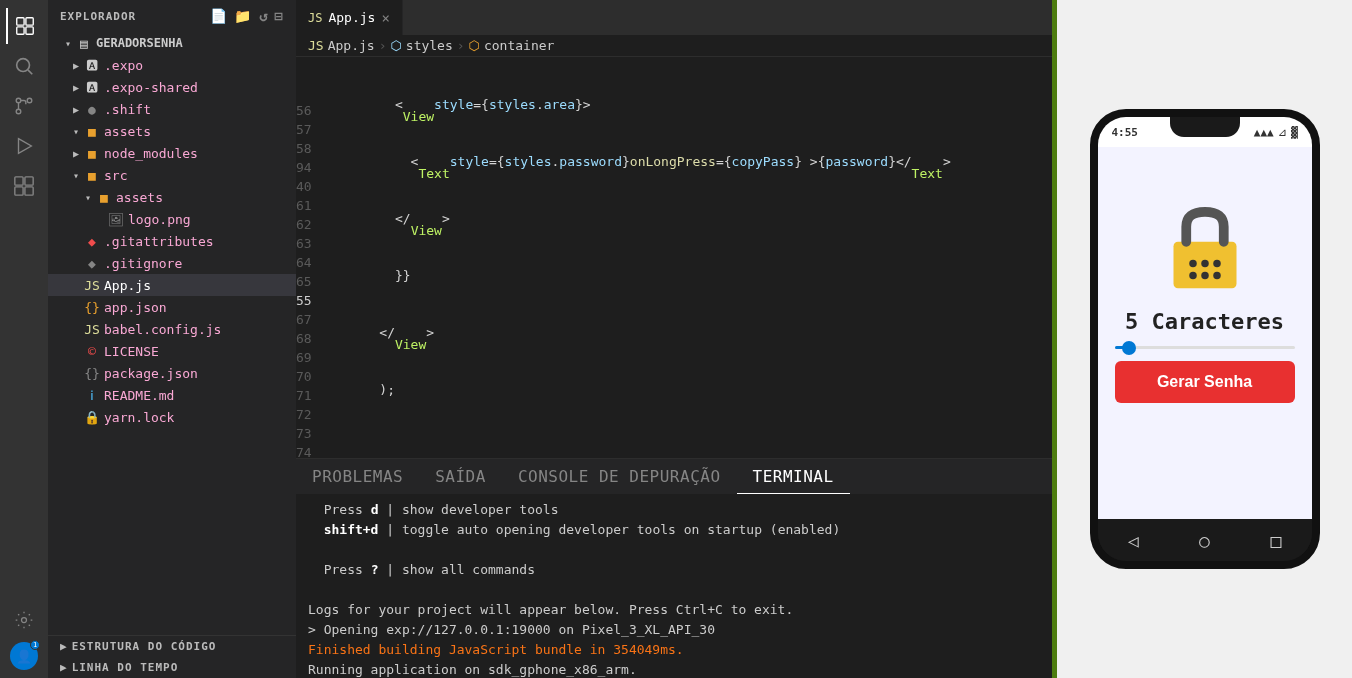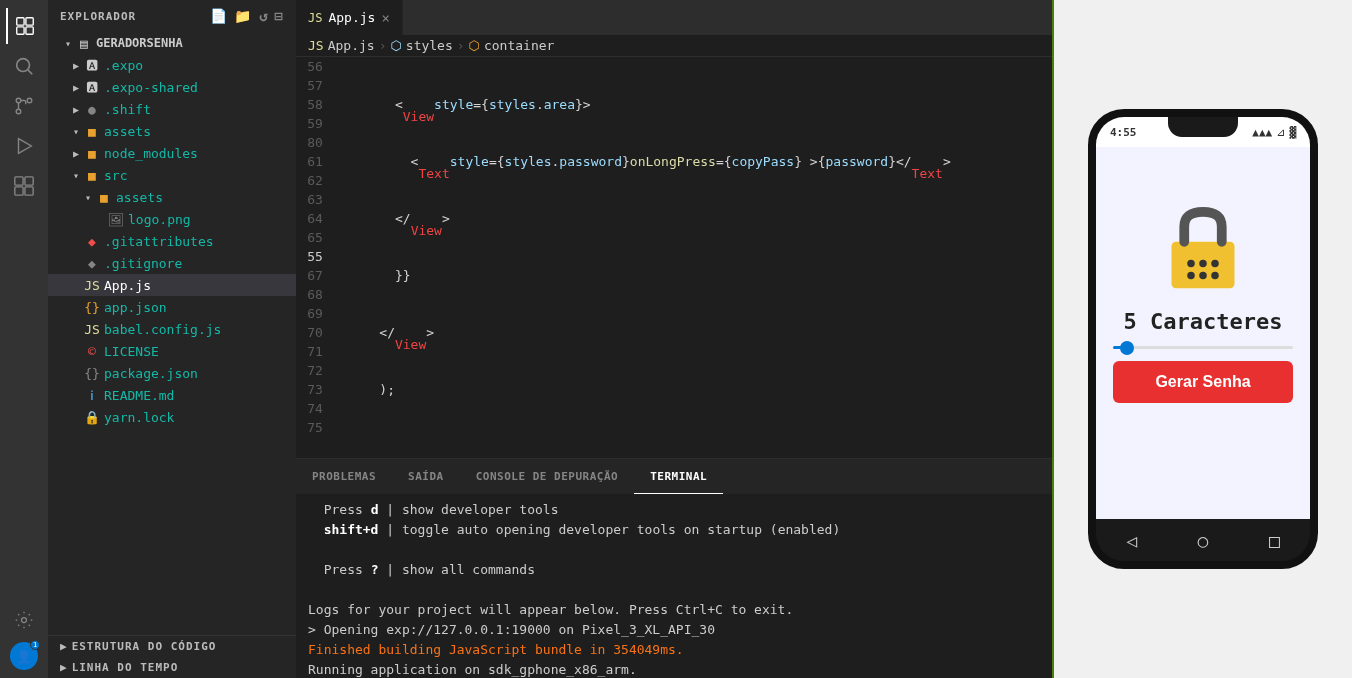--- a/index.html
+++ b/index.html
@@ -127,21 +127,21 @@
     }
     .tree-item .file-icon {
       margin-right: 4px;
       font-size: 13px;
       width: 16px;
       display: inline-flex;
       align-items: center;
       justify-content: center;
     }
     .tree-item .label {
-      color: #14b8a6;
+      color: #f9a8d4;
       font-size: 13px;
     }
     .color-blue { color: #4fc1ff; }
     .color-red { color: #f14c4c; }
     .color-teal { color: #4ec9b0; }
     .color-gray { color: #858585; }
     .color-light { color: #c8c8c8; }
 
     
     .sidebar-section {
@@ -228,40 +228,41 @@
       overflow: auto;
       display: flex;
     }
     .line-numbers {
       width: 48px;
       background: #1e1e1e;
       color: #5a5a5a;
       font-size: 13px;
       line-height: 19px;
       padding-top: 0;
-      text-align: center;
+      text-align: left;
       padding-right: 10px;
       user-select: none;
       flex-shrink: 0;
+      margin-top: 44px;
     }
     .code-lines {
       flex: 1;
       font-size: 13px;
       line-height: 19px;
       color: #d4d4d4;
       padding-left: 4px;
       white-space: pre;
     }
     .code-line {
       height: 19px;
       display: flex;
       align-items: center;
     }
     
-    .s-tag { color: #ef4444; margin-top: 24px; }
+    .s-tag { color: #bef264; margin-top: 24px; }
     .s-var { color: #9cdcfe; }
     .s-punct { color: #d4d4d4; }
     .s-prop { color: #9cdcfe; }
 
     
     .terminal-panel {
       height: 220px;
       background: #1e1e1e;
       border-top: 1px solid #2d2d2d;
       display: flex;
@@ -274,26 +275,25 @@
       background: #252526;
       height: 35px;
       gap: 0;
       flex-shrink: 0;
     }
     .panel-tab {
       padding: 0 16px;
       height: 35px;
       display: flex;
       align-items: center;
-      font-size: 11px;
+      font-size: 16px;
       cursor: pointer;
       color: #858585;
       text-transform: uppercase;
       letter-spacing: 0.5px;
-      font-weight: bold;
     }
     .panel-tab.active {
       color: #fff;
       border-bottom: 1px solid #fff;
     }
     .terminal-content {
       flex: 1;
       padding: 6px 12px;
       font-size: 13px;
       line-height: 20px;
@@ -306,21 +306,21 @@
     .terminal-content .green { color: #f97316; }
 
     
     .phone-container {
       width: 300px;
       background: #f0f0f0;
       display: flex;
       align-items: center;
       justify-content: center;
       flex-shrink: 0;
-      border-left: 2px solid #4d7c0f;
+      border-left: 5px solid #4d7c0f;
     }
     .phone-frame {
       width: 230px;
       height: 460px;
       background: #1a1a1a;
       border-radius: 36px;
       border: 8px solid #111;
       overflow: hidden;
       position: relative;
       display: flex;
@@ -699,22 +699,22 @@
           <span style="color:#e8a02e;">⬡</span>
           <span style="cursor:pointer; color:#ccc;">container</span>
         </div>
 
         <div class="code-editor">
           <div class="code-content">
             <div class="line-numbers">
               <div>56</div>
               <div>57</div>
               <div>58</div>
-              <div>59</div>
-              <div>80</div>
+              <div>94</div>
+              <div>40</div>
               <div>61</div>
               <div>62</div>
               <div>63</div>
               <div>64</div>
               <div>65</div>
               <div style="color:#ccc;">55</div>
               <div>67</div>
               <div>68</div>
               <div>69</div>
               <div>70</div>

